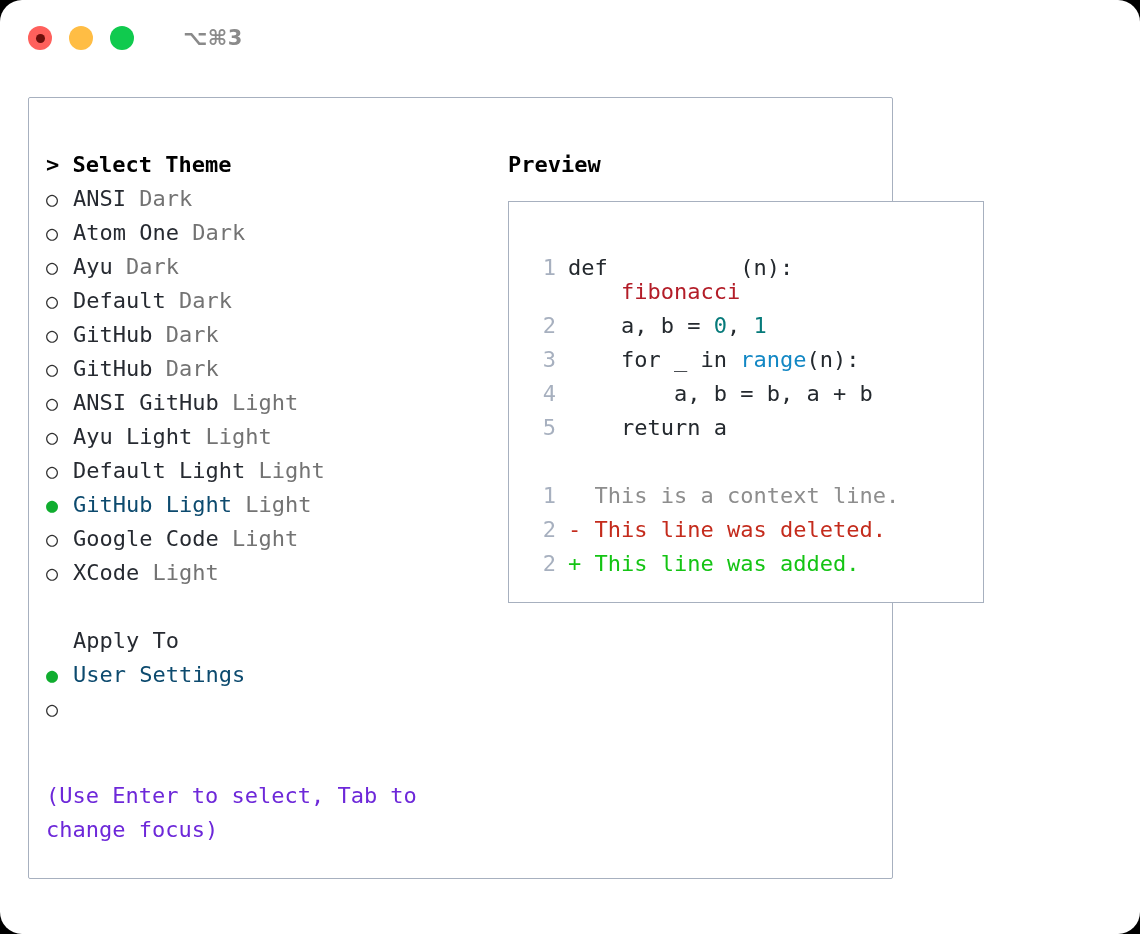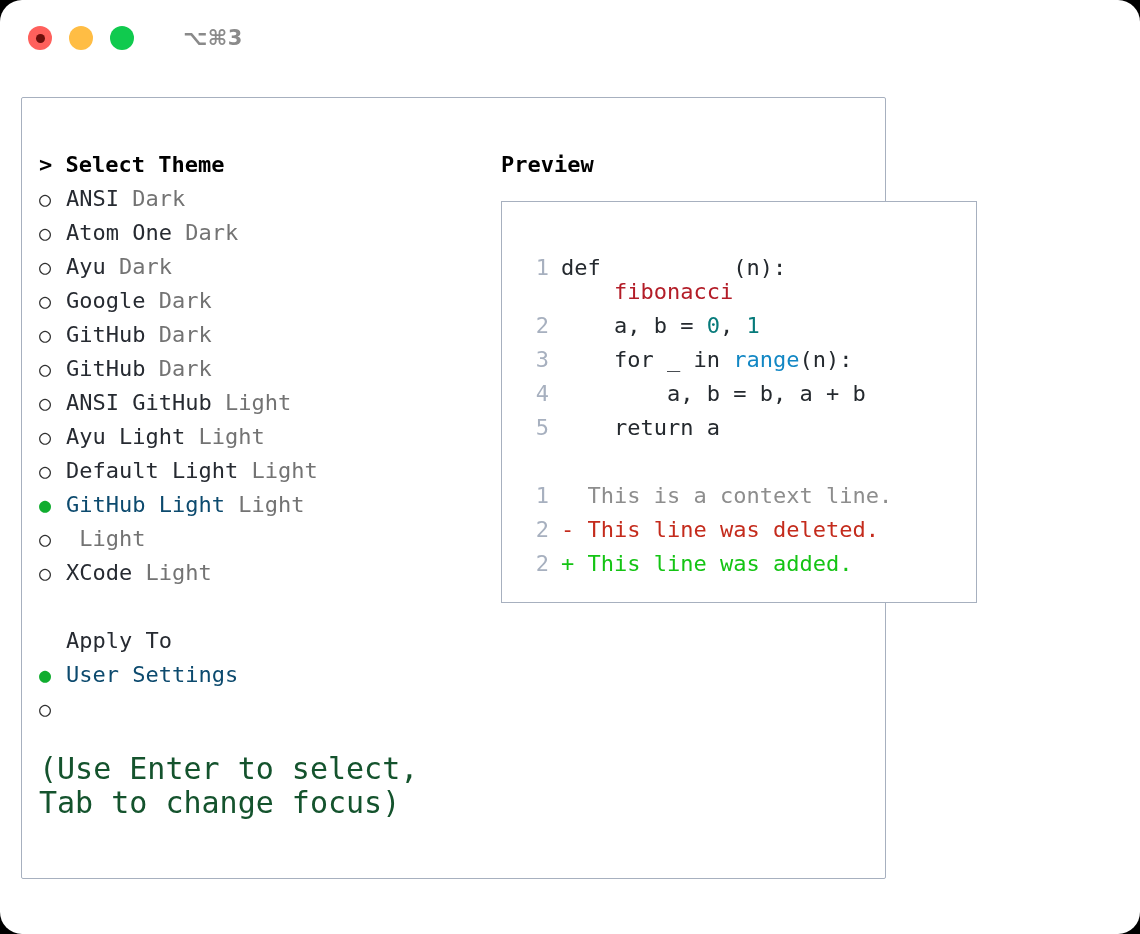--- a/index.html
+++ b/index.html
@@ -54,21 +54,21 @@
     font-size: 21px;
     font-weight: bold;
     color: #8a8a8a;
     letter-spacing: 0.5px;
     font-family: "DejaVu Sans", "Liberation Sans", sans-serif;
   }
 
   
   .dialog {
     position: absolute;
-    left: 21px;
+    left: 28px;
     top: 97px;
     width: 865px;
     height: 782px;
     border: 1.5px solid #a7b0bf;
     border-radius: 2px;
     background: #ffffff;
   }
 
   .dialog-inner {
     position: absolute;
@@ -117,25 +117,25 @@
     font-size: 22px;
     color: #262a31;
     line-height: 34px;
     padding-left: 27px;
     white-space: pre;
   }
 
   .spacer-row { height: 34px; }
 
   .hint {
-    font-size: 30px;
-    color: #14532d;
+    font-size: 22px;
+    color: #6d28d9;
     line-height: 34px;
     width: 405px;
-    margin-top: 26px;
+    margin-top: 53px;
   }
 
   
   .right-pane {
     position: absolute;
     left: 479px;
     top: 50px;
     width: 490px;
   }
 
@@ -195,28 +195,28 @@
   <div class="dialog">
     <div class="dialog-inner">
 
       <div class="left-pane">
         <div class="pane-title">&gt; Select Theme</div>
 
         <div id="theme-list">
             <div class="theme-row"><span class="bullet">○</span><span class="theme-name">ANSI</span><span> </span><span class="theme-kind">Dark</span></div>
             <div class="theme-row"><span class="bullet">○</span><span class="theme-name">Atom One</span><span> </span><span class="theme-kind">Dark</span></div>
             <div class="theme-row"><span class="bullet">○</span><span class="theme-name">Ayu</span><span> </span><span class="theme-kind">Dark</span></div>
-            <div class="theme-row"><span class="bullet">○</span><span class="theme-name">Google</span><span> </span><span class="theme-kind">Dark</span></div>
+            <div class="theme-row"><span class="bullet">○</span><span class="theme-name">Default</span><span> </span><span class="theme-kind">Dark</span></div>
             <div class="theme-row"><span class="bullet">○</span><span class="theme-name">GitHub</span><span> </span><span class="theme-kind">Dark</span></div>
             <div class="theme-row"><span class="bullet">○</span><span class="theme-name">GitHub</span><span> </span><span class="theme-kind">Dark</span></div>
             <div class="theme-row"><span class="bullet">○</span><span class="theme-name">ANSI GitHub</span><span> </span><span class="theme-kind">Light</span></div>
             <div class="theme-row"><span class="bullet">○</span><span class="theme-name">Ayu Light</span><span> </span><span class="theme-kind">Light</span></div>
             <div class="theme-row"><span class="bullet">○</span><span class="theme-name">Default Light</span><span> </span><span class="theme-kind">Light</span></div>
             <div class="theme-row"><span class="bullet on">●</span><span class="theme-name sel">GitHub Light</span><span> </span><span class="theme-kind">Light</span></div>
-            <div class="theme-row"><span class="bullet">○</span><span> </span><span class="theme-kind">Light</span></div>
+            <div class="theme-row"><span class="bullet">○</span><span class="theme-name">Google Code</span><span> </span><span class="theme-kind">Light</span></div>
             <div class="theme-row"><span class="bullet">○</span><span class="theme-name">XCode</span><span> </span><span class="theme-kind">Light</span></div>
           </div>
 
         <div class="spacer-row"></div>
 
         <div class="section-heading">Apply To</div>
 
         <div id="apply-list">
             <div class="theme-row"><span class="bullet on">●</span><span class="theme-name sel">User Settings</span></div>
             <div class="theme-row"><span class="bullet">○</span></div>

